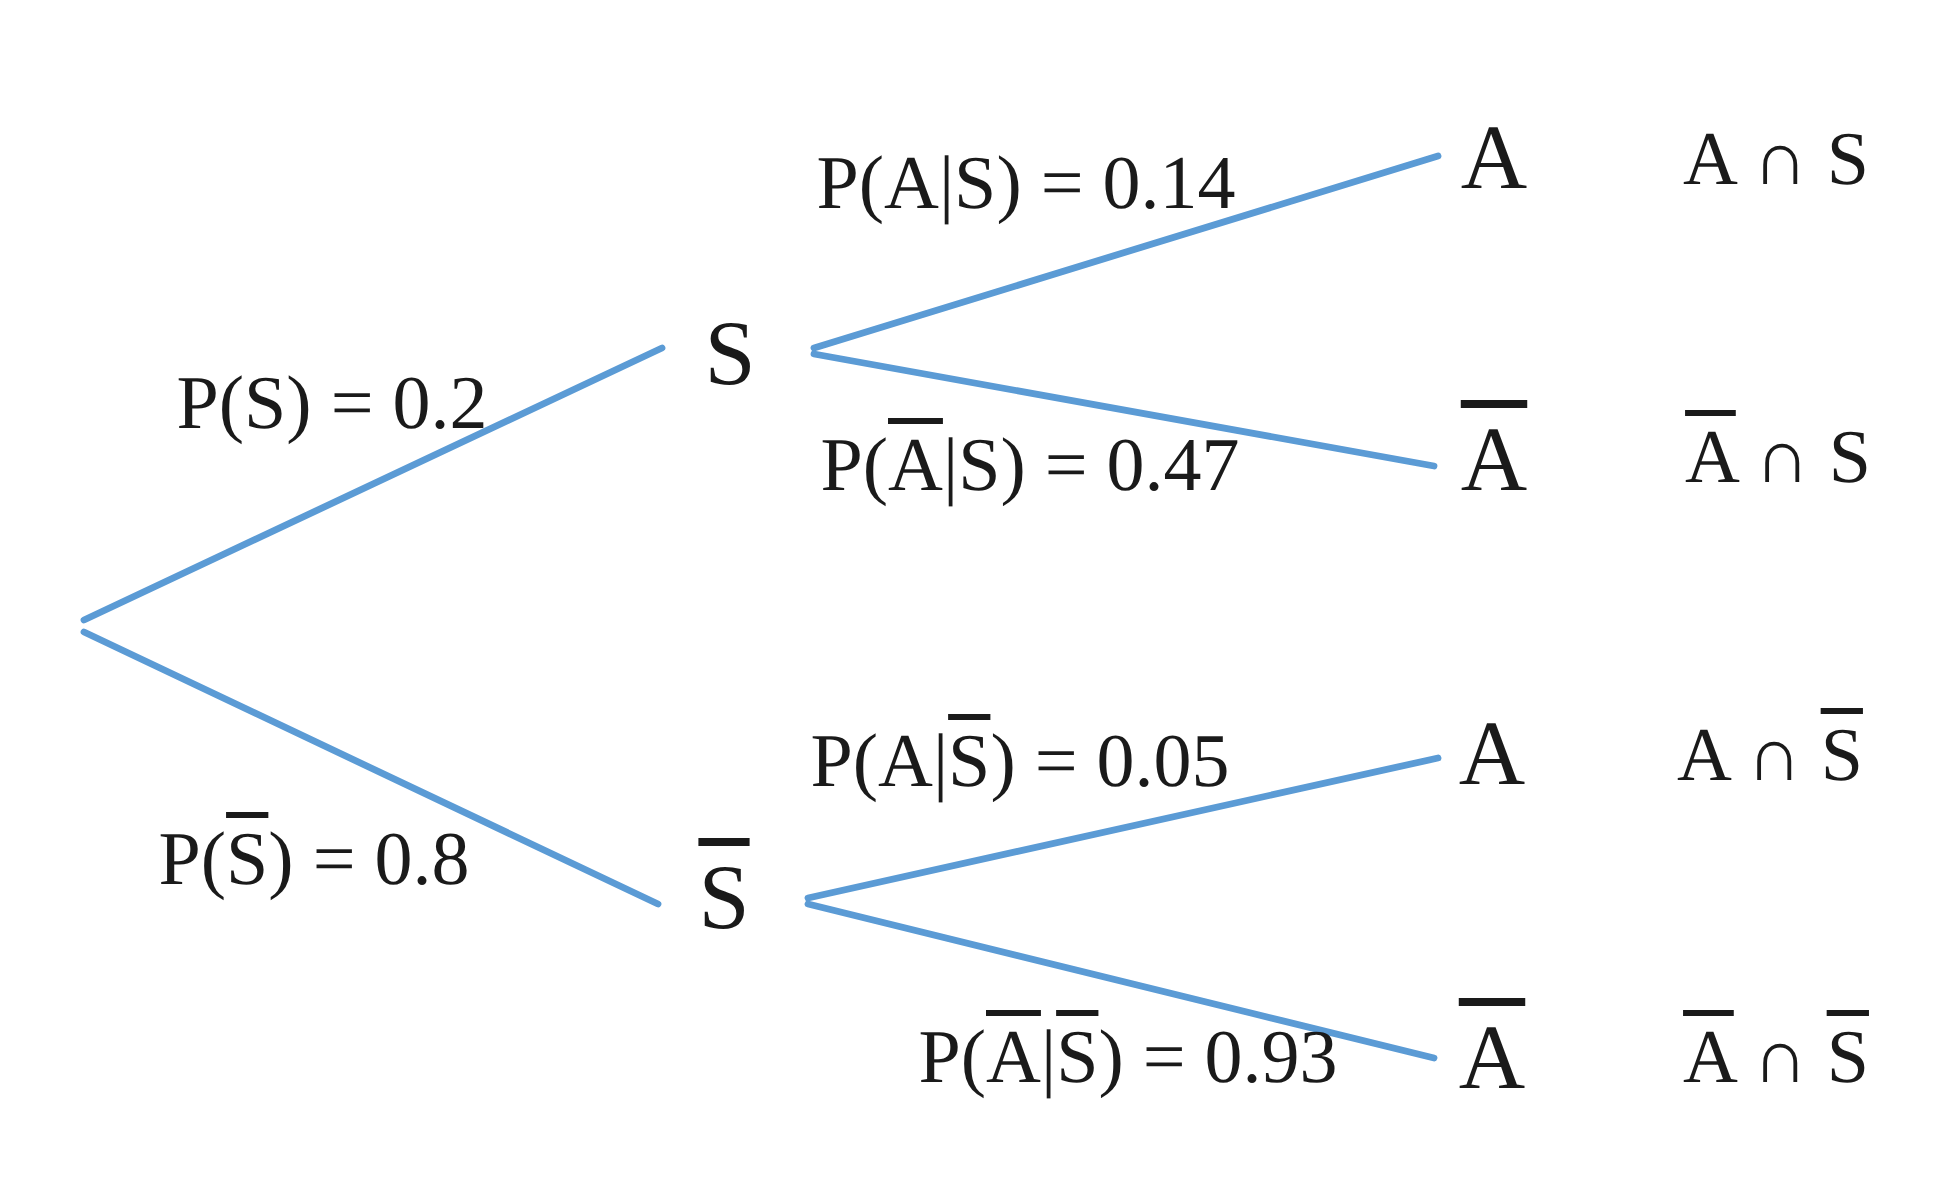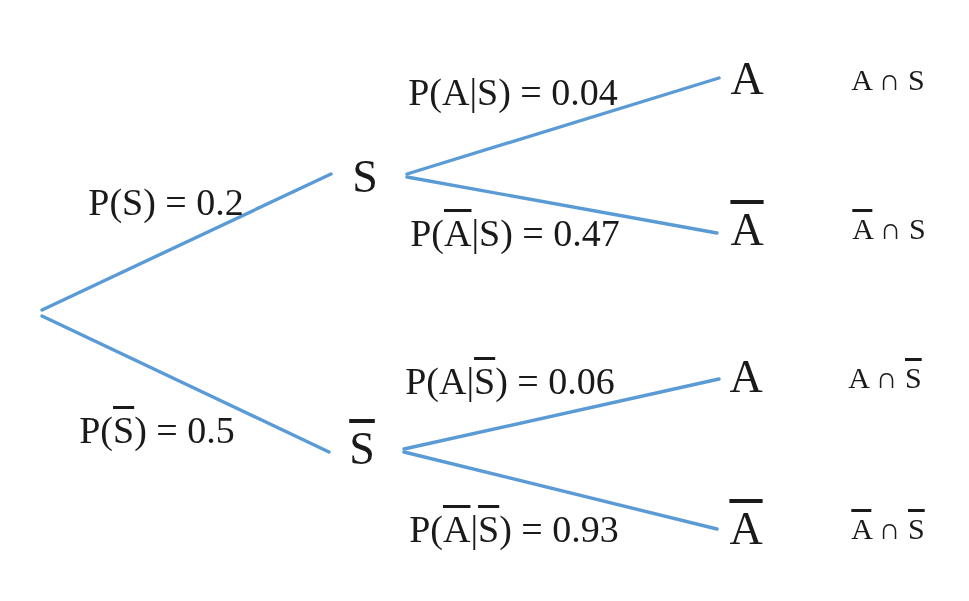--- a/index.html
+++ b/index.html
@@ -29,48 +29,48 @@
     fill: none;
   }
   .txt {
     position: absolute;
     transform: translate(-50%, -50%);
     line-height: 1;
     white-space: nowrap;
   }
   .lbl     { font-size: 38px; }
   .node    { font-size: 46px; }
-  .outcome { font-size: 30px; }
+  .outcome { font-size: 38px; }
   .ov      { text-decoration: overline; }
 </style>
 </head>
 <body>
 
 <div class="canvas">
 
   <svg class="edges" viewBox="0 0 969 601" xmlns="http://www.w3.org/2000/svg">
     <line x1="42" y1="310" x2="331" y2="174"></line>
     <line x1="42" y1="316" x2="329" y2="452"></line>
     <line x1="407" y1="174" x2="719" y2="78"></line>
     <line x1="407" y1="177" x2="717" y2="233"></line>
     <line x1="404" y1="449" x2="719" y2="379"></line>
     <line x1="404" y1="452" x2="717" y2="529"></line>
   </svg>
 
   <div class="txt lbl" style="left:166px; top:202px"><span>P(S) = 0.2</span><span class="ov"></span><span></span></div>
 
-  <div class="txt lbl" style="left:157px; top:430px"><span>P(</span><span class="ov">S</span><span>) = 0.5</span></div>
+  <div class="txt lbl" style="left:157px; top:430px"><span>P(</span><span class="ov">S</span><span>) = 0.8</span></div>
 
-  <div class="txt lbl" style="left:513px; top:92px"><span>P(A|S) = 0.04</span><span class="ov"></span><span></span></div>
+  <div class="txt lbl" style="left:513px; top:92px"><span>P(A|S) = 0.14</span><span class="ov"></span><span></span></div>
 
   <div class="txt lbl" style="left:515px; top:233px"><span>P(</span><span class="ov">A</span><span>|S) = 0.47</span></div>
 
-  <div class="txt lbl" style="left:510px; top:381px"><span>P(A|</span><span class="ov">S</span><span>) = 0.06</span></div>
+  <div class="txt lbl" style="left:510px; top:381px"><span>P(A|</span><span class="ov">S</span><span>) = 0.05</span></div>
 
-  <div class="txt lbl" style="left:514px; top:529px"><span>P(</span><span class="ov">A</span><span>|</span><span class="ov">S</span><span>) = 0.93</span></div>
+  <div class="txt lbl" style="left:564px; top:529px"><span>P(</span><span class="ov">A</span><span>|</span><span class="ov">S</span><span>) = 0.93</span></div>
 
   <div class="txt node" style="left:365px; top:177px"><span>S</span><span class="ov"></span></div>
 
   <div class="txt node" style="left:362px; top:449px"><span></span><span class="ov">S</span></div>
 
   <div class="txt node" style="left:747px; top:79px"><span>A</span><span class="ov"></span></div>
 
   <div class="txt node" style="left:747px; top:230px"><span></span><span class="ov">A</span></div>
 
   <div class="txt node" style="left:746px; top:377px"><span>A</span><span class="ov"></span></div>

